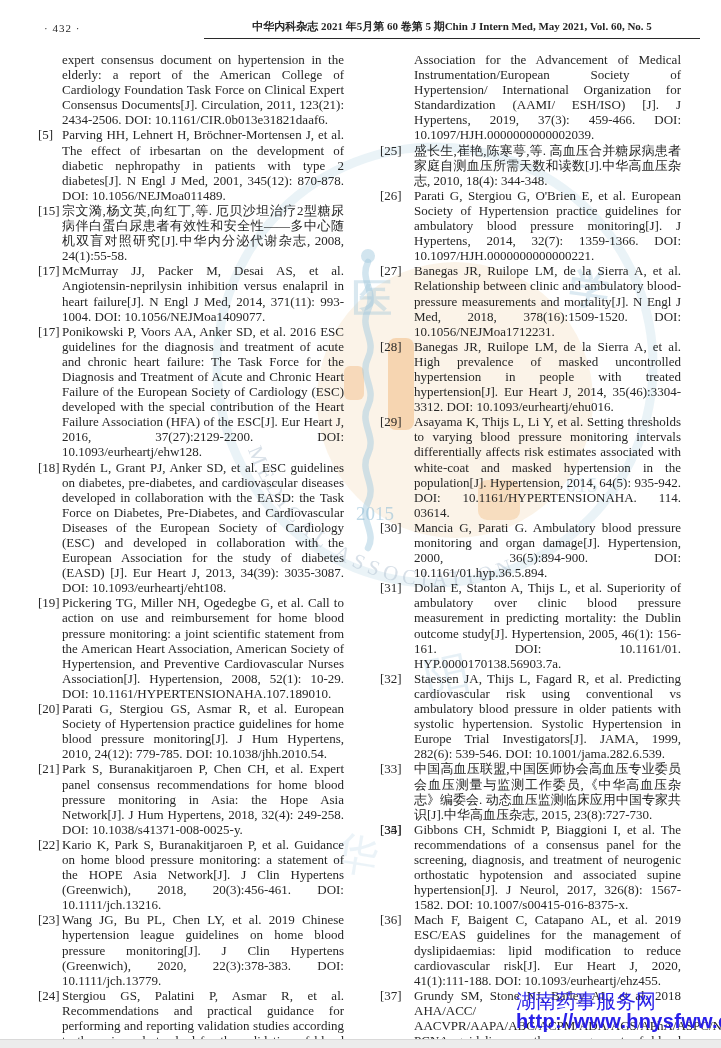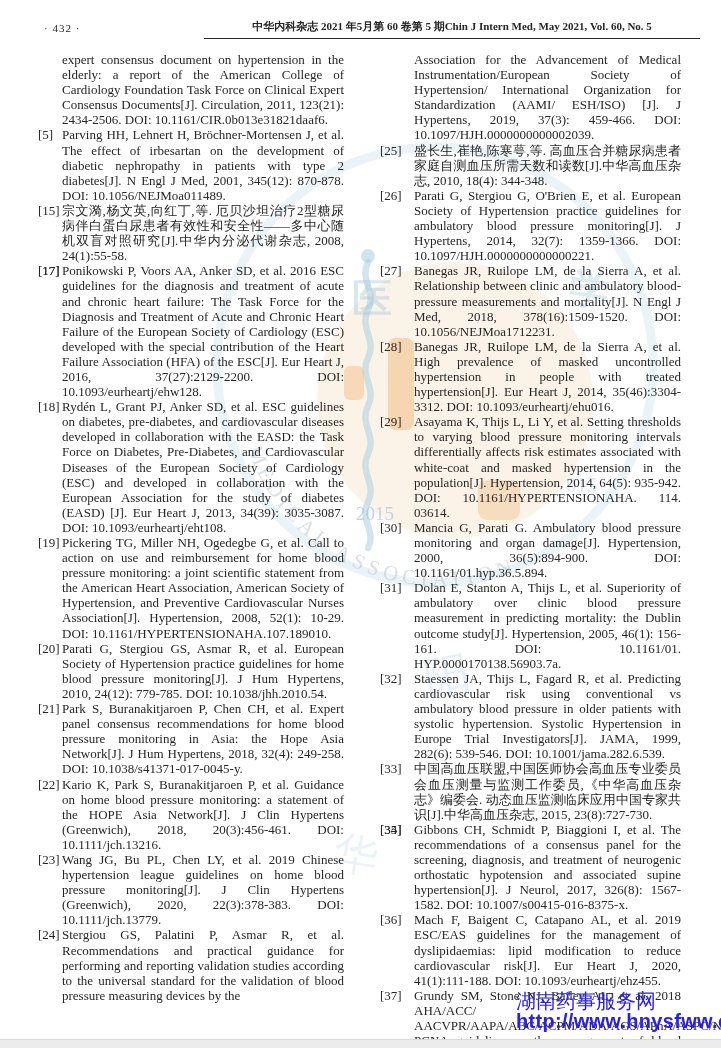--- a/index.html
+++ b/index.html
@@ -73,26 +73,26 @@
 <span class="header-pageno">· 432 ·</span>
 <div class="header-title">
   <span>中华内科杂志 2021 年5月第 60 卷第 5 期</span><span class="en">Chin J Intern Med, May 2021, Vol. 60, No. 5</span>
 </div>
 
 <div class="columns">
   <div class="col left" id="col-left">
       <div class="ref"><span class="num"></span><span>expert consensus document on hypertension in the elderly: a report of the American College of Cardiology Foundation Task Force on Clinical Expert Consensus Documents[J]. Circulation, 2011, 123(21): 2434-2506. DOI: 10.1161/CIR.0b013e31821daaf6.</span></div>
       <div class="ref"><span class="num">[5]</span><span>Parving HH, Lehnert H, Bröchner-Mortensen J, et al. The effect of irbesartan on the development of diabetic nephropathy in patients with type 2 diabetes[J]. N Engl J Med, 2001, 345(12): 870-878. DOI: 10.1056/NEJMoa011489.</span></div>
       <div class="ref"><span class="num">[15]</span><span>宗文漪,杨文英,向红丁,等. 厄贝沙坦治疗2型糖尿病伴白蛋白尿患者有效性和安全性——多中心随机双盲对照研究[J].中华内分泌代谢杂志, 2008, 24(1):55-58.</span></div>
-      <div class="ref"><span class="num">[17]</span></div>
+      <div class="ref"><span class="num">[17]</span><span>McMurray JJ, Packer M, Desai AS, et al. Angiotensin-neprilysin inhibition versus enalapril in heart failure[J]. N Engl J Med, 2014, 371(11): 993-1004. DOI: 10.1056/NEJMoa1409077.</span></div>
       <div class="ref"><span class="num">[17]</span><span>Ponikowski P, Voors AA, Anker SD, et al. 2016 ESC guidelines for the diagnosis and treatment of acute and chronic heart failure: The Task Force for the Diagnosis and Treatment of Acute and Chronic Heart Failure of the European Society of Cardiology (ESC) developed with the special contribution of the Heart Failure Association (HFA) of the ESC[J]. Eur Heart J, 2016, 37(27):2129-2200. DOI: 10.1093/eurheartj/ehw128.</span></div>
       <div class="ref"><span class="num">[18]</span><span>Rydén L, Grant PJ, Anker SD, et al. ESC guidelines on diabetes, pre-diabetes, and cardiovascular diseases developed in collaboration with the EASD: the Task Force on Diabetes, Pre-Diabetes, and Cardiovascular Diseases of the European Society of Cardiology (ESC) and developed in collaboration with the European Association for the study of diabetes (EASD) [J]. Eur Heart J, 2013, 34(39): 3035-3087. DOI: 10.1093/eurheartj/eht108.</span></div>
       <div class="ref"><span class="num">[19]</span><span>Pickering TG, Miller NH, Ogedegbe G, et al. Call to action on use and reimbursement for home blood pressure monitoring: a joint scientific statement from the American Heart Association, American Society of Hypertension, and Preventive Cardiovascular Nurses Association[J]. Hypertension, 2008, 52(1): 10-29. DOI: 10.1161/HYPERTENSIONAHA.107.189010.</span></div>
       <div class="ref"><span class="num">[20]</span><span>Parati G, Stergiou GS, Asmar R, et al. European Society of Hypertension practice guidelines for home blood pressure monitoring[J]. J Hum Hypertens, 2010, 24(12): 779-785. DOI: 10.1038/jhh.2010.54.</span></div>
-      <div class="ref"><span class="num">[21]</span><span>Park S, Buranakitjaroen P, Chen CH, et al. Expert panel consensus recommendations for home blood pressure monitoring in Asia: the Hope Asia Network[J]. J Hum Hypertens, 2018, 32(4): 249-258. DOI: 10.1038/s41371-017-0045-y.</span></div>
+      <div class="ref"><span class="num">[21]</span><span>Park S, Buranakitjaroen P, Chen CH, et al. Expert panel consensus recommendations for home blood pressure monitoring in Asia: the Hope Asia Network[J]. J Hum Hypertens, 2018, 32(4): 249-258. DOI: 10.1038/s41371-008-0025-y.</span></div>
       <div class="ref"><span class="num">[22]</span><span>Kario K, Park S, Buranakitjaroen P, et al. Guidance on home blood pressure monitoring: a statement of the HOPE Asia Network[J]. J Clin Hypertens (Greenwich), 2018, 20(3):456-461. DOI: 10.1111/jch.13216.</span></div>
       <div class="ref"><span class="num">[23]</span><span>Wang JG, Bu PL, Chen LY, et al. 2019 Chinese hypertension league guidelines on home blood pressure monitoring[J]. J Clin Hypertens (Greenwich), 2020, 22(3):378-383. DOI: 10.1111/jch.13779.</span></div>
       <div class="ref"><span class="num">[24]</span><span>Stergiou GS, Palatini P, Asmar R, et al. Recommendations and practical guidance for performing and reporting validation studies according to the universal standard for the validation of blood pressure measuring devices by the</span></div>
     </div>
   <div class="col right" id="col-right">
       <div class="ref"><span class="num"></span><span>Association for the Advancement of Medical Instrumentation/European Society of Hypertension/ International Organization for Standardization (AAMI/ ESH/ISO) [J]. J Hypertens, 2019, 37(3): 459-466. DOI: 10.1097/HJH.0000000000002039.</span></div>
       <div class="ref"><span class="num">[25]</span><span>盛长生,崔艳,陈寒萼,等. 高血压合并糖尿病患者家庭自测血压所需天数和读数[J].中华高血压杂志, 2010, 18(4): 344-348.</span></div>
       <div class="ref"><span class="num">[26]</span><span>Parati G, Stergiou G, O'Brien E, et al. European Society of Hypertension practice guidelines for ambulatory blood pressure monitoring[J]. J Hypertens, 2014, 32(7): 1359-1366. DOI: 10.1097/HJH.0000000000000221.</span></div>
       <div class="ref"><span class="num">[27]</span><span>Banegas JR, Ruilope LM, de la Sierra A, et al. Relationship between clinic and ambulatory blood-pressure measurements and mortality[J]. N Engl J Med, 2018, 378(16):1509-1520. DOI: 10.1056/NEJMoa1712231.</span></div>
       <div class="ref"><span class="num">[28]</span><span>Banegas JR, Ruilope LM, de la Sierra A, et al. High prevalence of masked uncontrolled hypertension in people with treated hypertension[J]. Eur Heart J, 2014, 35(46):3304-3312. DOI: 10.1093/eurheartj/ehu016.</span></div>

